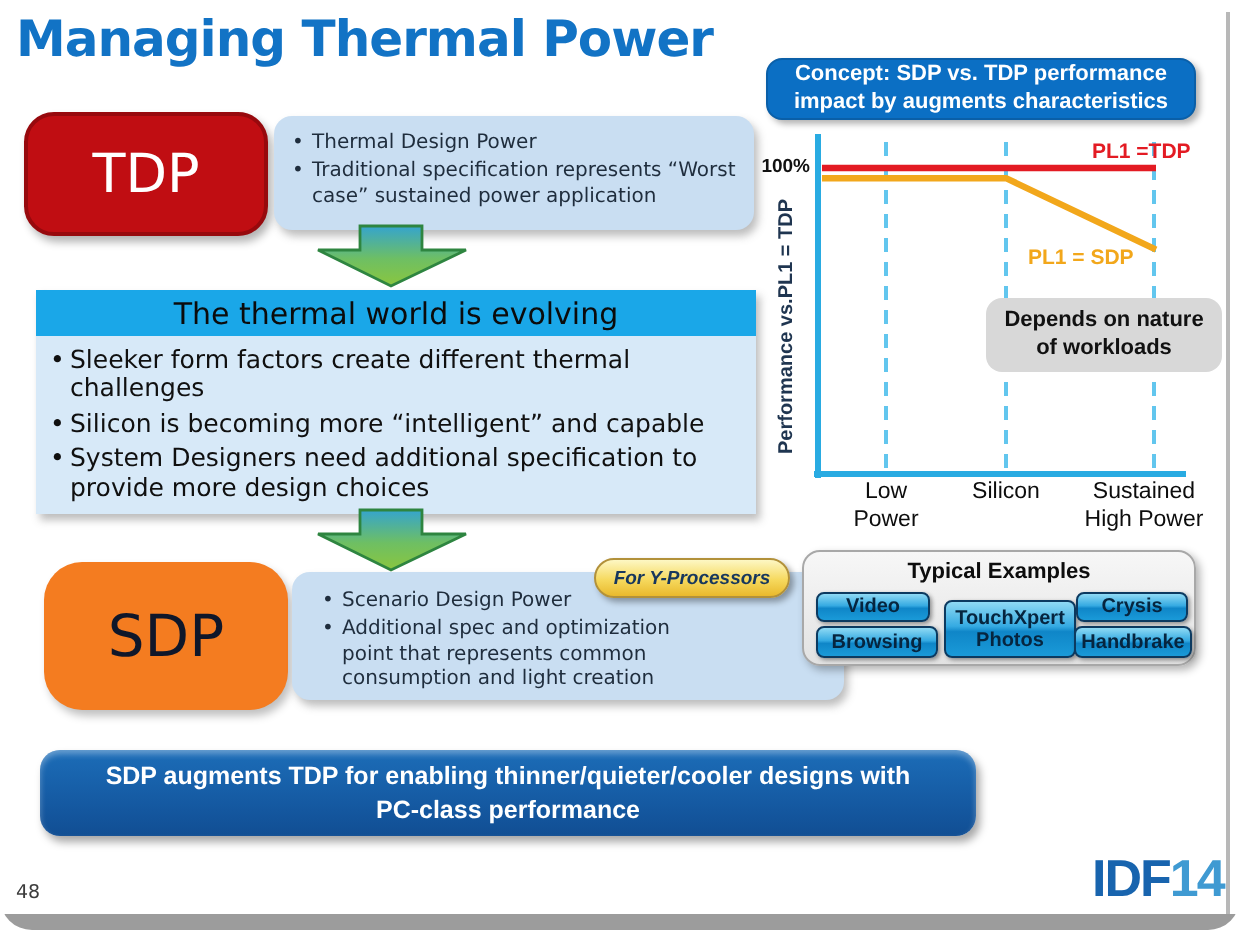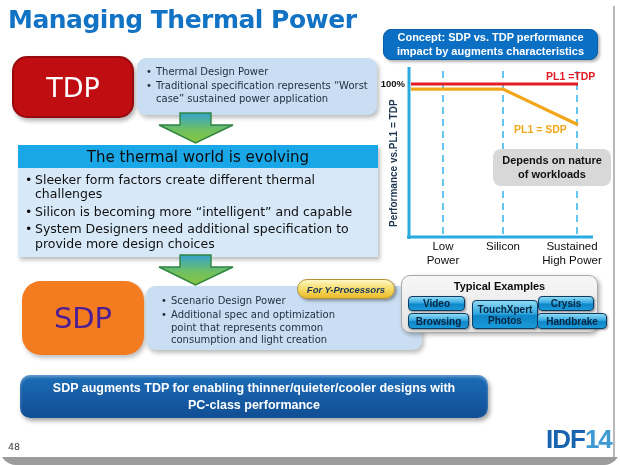--- a/index.html
+++ b/index.html
@@ -52,21 +52,21 @@
   .evolve-body li {
     position:relative; padding-left:11px; font-size:12.5px; line-height:1.15;
     color:#101010; margin-bottom:3px;
   }
   .evolve-body li::before { content:"\2022"; position:absolute; left:1px; }
   
   .sdp-box {
     position:absolute; left:22px; top:281px; width:122px; height:74px;
     background:#f47c20; border-radius:19px;
     display:flex; align-items:center; justify-content:center;
-    color:#4c1d95; font-size:29px; box-shadow:2px 3px 4px rgba(0,0,0,.25);
+    color:#0f172a; font-size:29px; box-shadow:2px 3px 4px rgba(0,0,0,.25);
   }
   .pill {
     position:absolute; left:297px; top:279px; width:98px; height:20px;
     border-radius:10px; border:1px solid #b2913a;
     background:linear-gradient(180deg,#fdf7c4 0%,#f6d95e 55%,#e9b92c 100%);
     display:flex; align-items:center; justify-content:center;
     font-family:"Liberation Sans", sans-serif;
     font-size:9.5px; font-weight:bold; font-style:italic; color:#17375d;
     box-shadow:2px 2px 3px rgba(0,0,0,.35);
   }
@@ -144,21 +144,21 @@
     position:absolute; border:1px solid #0c3a60; border-radius:4px;
     background:linear-gradient(180deg,#8fdaf4 0%,#35aae2 45%,#0f86c8 55%,#1a9ad8 100%);
     display:flex; align-items:center; justify-content:center; text-align:center;
     font-size:10px; font-weight:bold; color:#06253f; line-height:1.1;
     box-shadow:1px 1px 2px rgba(0,0,0,.4); cursor:pointer;
   }
   .b-video     { left:6px;   top:20px; width:57px; height:15px; }
   .b-browsing  { left:6px;   top:37px; width:61px; height:16px; }
   .b-touch     { left:70px;  top:24px; width:66px; height:29px; }
   .b-crysis    { left:136px; top:20px; width:56px; height:15px; }
-  .b-handbrake { left:135px; top:37px; width:70px; height:16px; }
+  .b-handbrake { left:135px; top:37px; width:59px; height:16px; }
   
   .right-border { position:absolute; left:613px; top:6px; width:2px; height:452px; background:#b8b8b8; }
   .bottom-strip { position:absolute; left:0; top:457px; width:620px; height:8px; background:#9c9c9c; }
 </style>
 </head>
 <body>
 
 <div id="slide">
 
   <div class="title">Managing Thermal Power</div>

